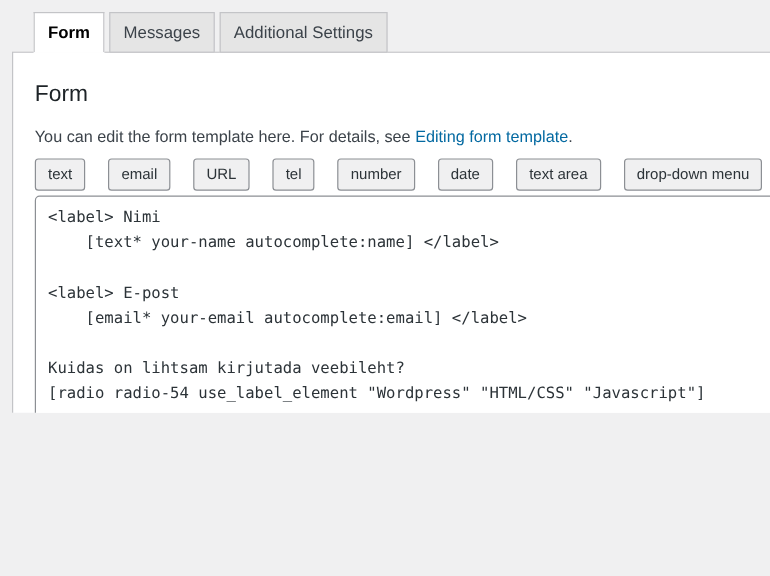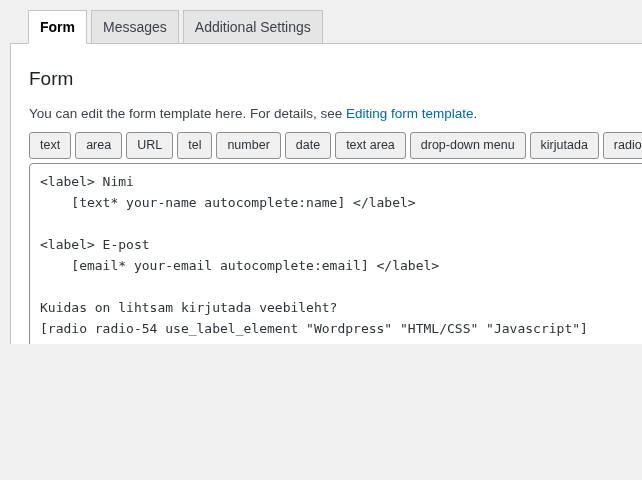--- a/index.html
+++ b/index.html
@@ -84,21 +84,21 @@
   }
   .tag-btn {
     font-family: "Liberation Sans", "DejaVu Sans", sans-serif;
     font-size: 12.5px;
     line-height: 15px;
     color: #2c3338;
     background: #f0f0f1;
     border: 1px solid #8c8f94;
     border-radius: 3px;
     padding: 5px 10px;
-    margin-right: 4px;
+    margin-right: 19px;
     white-space: nowrap;
     cursor: pointer;
     flex: 0 0 auto;
     text-align: center;
   }
   
   .template-textarea {
     display: block;
     width: 660px;
     height: 360px;
@@ -128,21 +128,21 @@
       <div class="tab">Additional Settings</div>
     </div>
 
     <div class="panel">
       <h2 class="panel-heading">Form</h2>
 
       <p class="panel-description"><span>You can edit the form template here. For details, see </span><a>Editing form template</a><span>.</span></p>
 
       <div class="tag-toolbar">
         <button class="tag-btn">text</button>
-        <button class="tag-btn">area</button>
+        <button class="tag-btn">email</button>
         <button class="tag-btn">URL</button>
         <button class="tag-btn">tel</button>
         <button class="tag-btn">number</button>
         <button class="tag-btn">date</button>
         <button class="tag-btn">text area</button>
         <button class="tag-btn">drop-down menu</button>
         <button class="tag-btn">kirjutada</button>
         <button class="tag-btn">radio buttons</button>
       </div>
 

